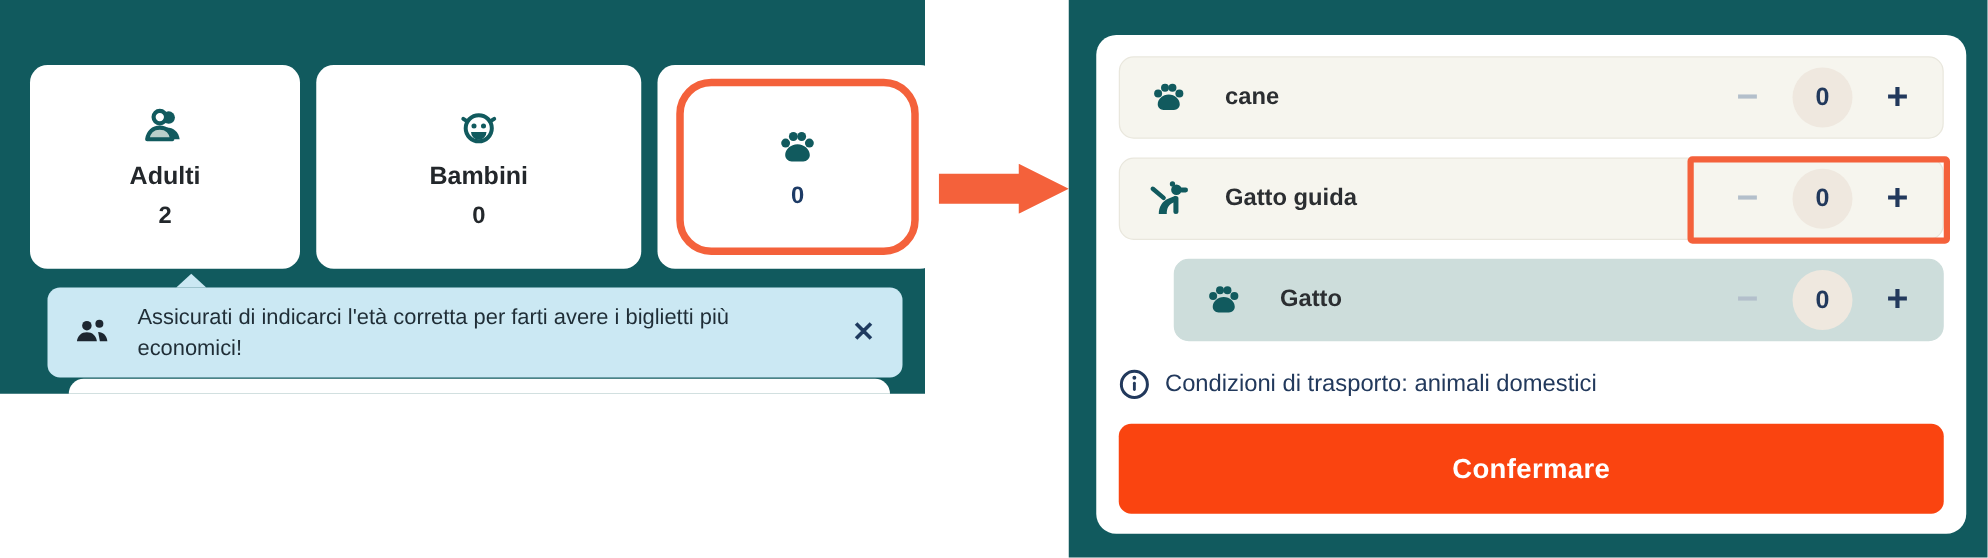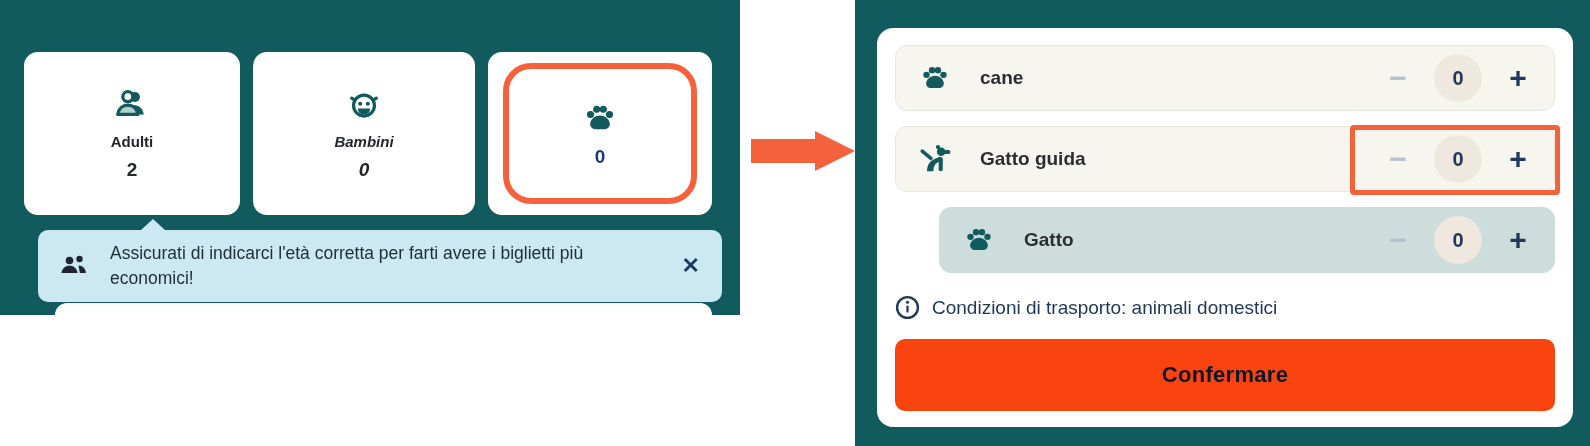--- a/index.html
+++ b/index.html
@@ -28,24 +28,24 @@
     display: flex; gap: 13px;
   }
   .card {
     background: #ffffff; border-radius: 14px;
     height: 163px;
     display: flex; flex-direction: column;
     align-items: center; justify-content: center;
     gap: 9px; position: relative; cursor: pointer;
   }
   .card-adults   { width: 216px; }
-  .card-children { width: 222px; font-style: italic; }
+  .card-children { width: 260px; }
   .card-pets     { width: 224px; }
   .card .c-icon { width: 38px; height: 38px; }
-  .card .c-label { font-size: 15px; font-weight: bold; color: #23272b; }
+  .card .c-label { font-size: 20px; font-weight: bold; color: #23272b; }
   .card .c-value { font-size: 19px; font-weight: bold; color: #23272b; }
   .card-pets .c-label { font-size: 17px; }
   .card-pets .c-value { color: #1d3b66; }
   .card-annotation {
     position: absolute; inset: 11px 15px;
     border: 6px solid #f4613b; border-radius: 28px;
     pointer-events: none;
   }
 
   .banner {
@@ -128,21 +128,21 @@
     pointer-events: none;
   }
   .conditions {
     margin-top: 22px; display: flex; align-items: center; gap: 12px;
     color: #22395c; font-size: 19px; cursor: pointer; width: fit-content;
   }
   .conditions .i-icon { width: 25px; height: 25px; flex: 0 0 auto; }
   .confirm-btn {
     margin-top: 19px; width: 100%; height: 72px;
     background: #fa4410; border: none; border-radius: 10px;
-    color: #0f172a; font-family: "Liberation Sans", sans-serif;
+    color: #ffffff; font-family: "Liberation Sans", sans-serif;
     font-size: 22px; font-weight: bold; letter-spacing: .3px;
     cursor: pointer;
   }
 </style>
 </head>
 <body>
 
 <div class="stage">
 
   <section class="left-panel">

